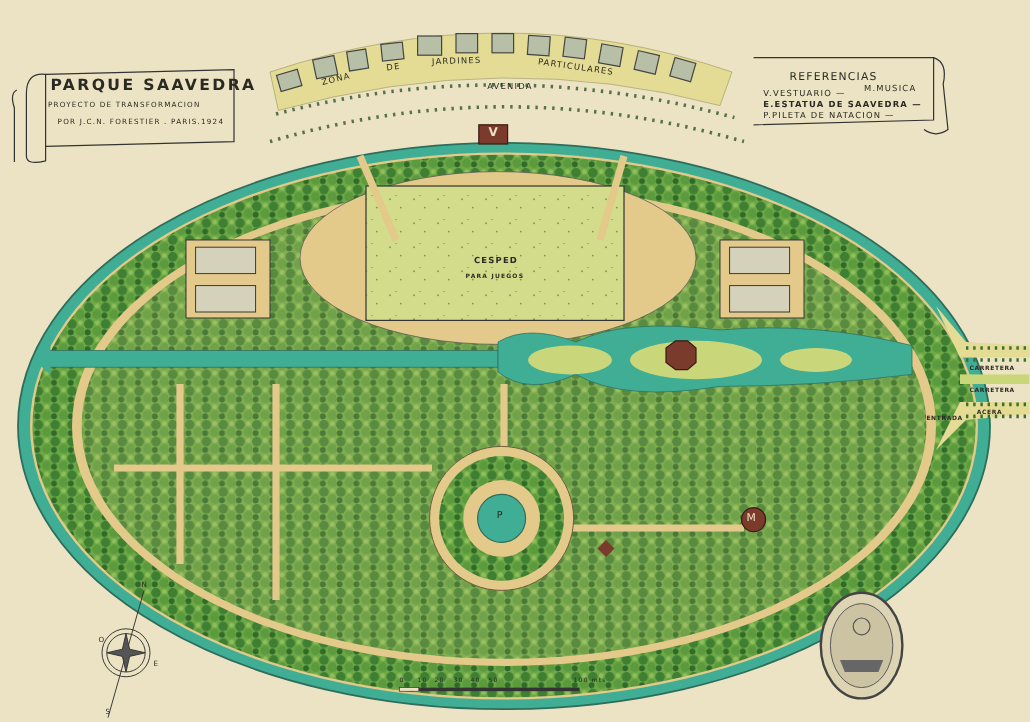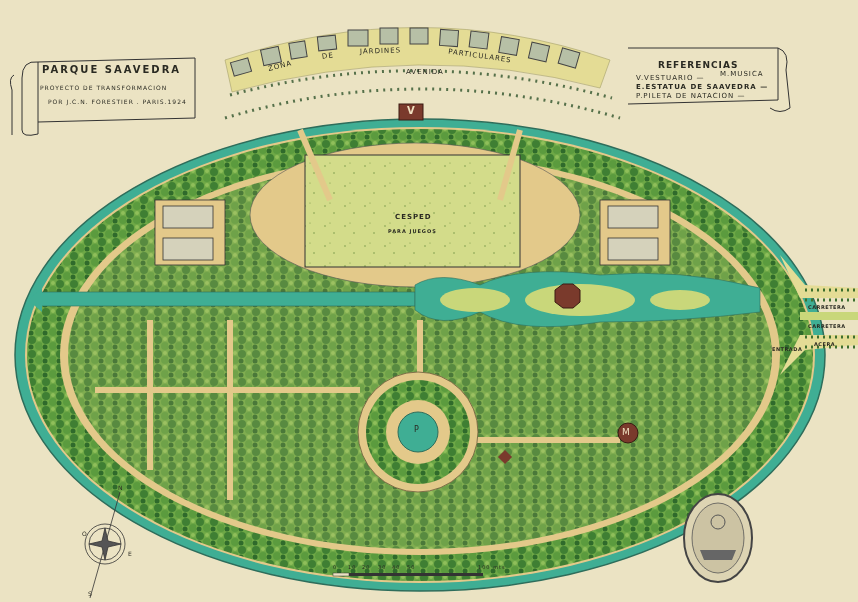--- a/index.html
+++ b/index.html
@@ -1,20 +1,20 @@
 <!DOCTYPE html>
 <html><head>
 <meta charset="utf-8">
 <style>
   html,body{margin:0;padding:0;}
   body{width:858px;height:602px;overflow:hidden;background:#ece4c4;font-family:"DejaVu Sans",sans-serif;}
   .map{position:relative;width:858px;height:602px;background:#ebe3c3;}
   svg.canvas{position:absolute;left:0;top:0;}
   .lbl{position:absolute;color:#2a2a22;letter-spacing:1px;white-space:nowrap;}
-  .banner-title{font-weight:bold;font-size:10px;letter-spacing:2px;}
+  .banner-title{font-weight:bold;font-size:13px;letter-spacing:2px;}
   .small{font-size:7px;letter-spacing:1px;}
   .tiny{font-size:5px;letter-spacing:0.5px;font-weight:bold;}
 </style>
 </head>
 <body>
 
 <div class="map">
   <svg class="canvas" width="858" height="602" viewBox="0 0 858 602">
     <defs>
       <pattern id="treeP" width="14" height="14" patternUnits="userSpaceOnUse">
@@ -141,21 +141,21 @@
     <g fill="none" stroke="#333" stroke-width="1">
       <path d="M628 48 L778 48 L778 100 L628 104"></path>
       <path d="M778 48 Q790 52 786 70 L790 108 Q780 115 770 108"></path>
     </g>
   </svg>
 
   <div class="lbl banner-title" style="left:42px;top:64px;">PARQUE SAAVEDRA</div>
   <div class="lbl small" style="left:40px;top:84px;font-size:6px;">PROYECTO DE TRANSFORMACION</div>
   <div class="lbl small" style="left:48px;top:98px;font-size:6px;">POR J.C.N. FORESTIER . PARIS.1924</div>
 
-  <div class="lbl" style="left:658px;top:60px;font-size:9px;font-weight:bold;">REFERENCIAS</div>
+  <div class="lbl" style="left:658px;top:60px;font-size:9px;font-weight:normal;">REFERENCIAS</div>
   <div class="lbl small" style="left:636px;top:74px;text-align:right;">V.VESTUARIO —</div>
   <div class="lbl small" style="left:720px;top:70px;">M.MUSICA</div>
   <div class="lbl small" style="left:636px;top:83px;font-weight:bold;">E.ESTATUA DE SAAVEDRA —</div>
   <div class="lbl small" style="left:636px;top:92px;text-align:center;">P.PILETA DE NATACION —</div>
 
   <div class="lbl small" style="left:268px;top:62px;transform:rotate(-14deg);">ZONA</div>
   <div class="lbl small" style="left:322px;top:52px;transform:rotate(-8deg);">DE</div>
   <div class="lbl small" style="left:360px;top:47px;transform:rotate(-2deg);">JARDINES</div>
   <div class="lbl small" style="left:448px;top:52px;transform:rotate(8deg);">PARTICULARES</div>
   <div class="lbl small" style="left:362px;top:68px;margin-left:44px;">AVENIDA</div>

